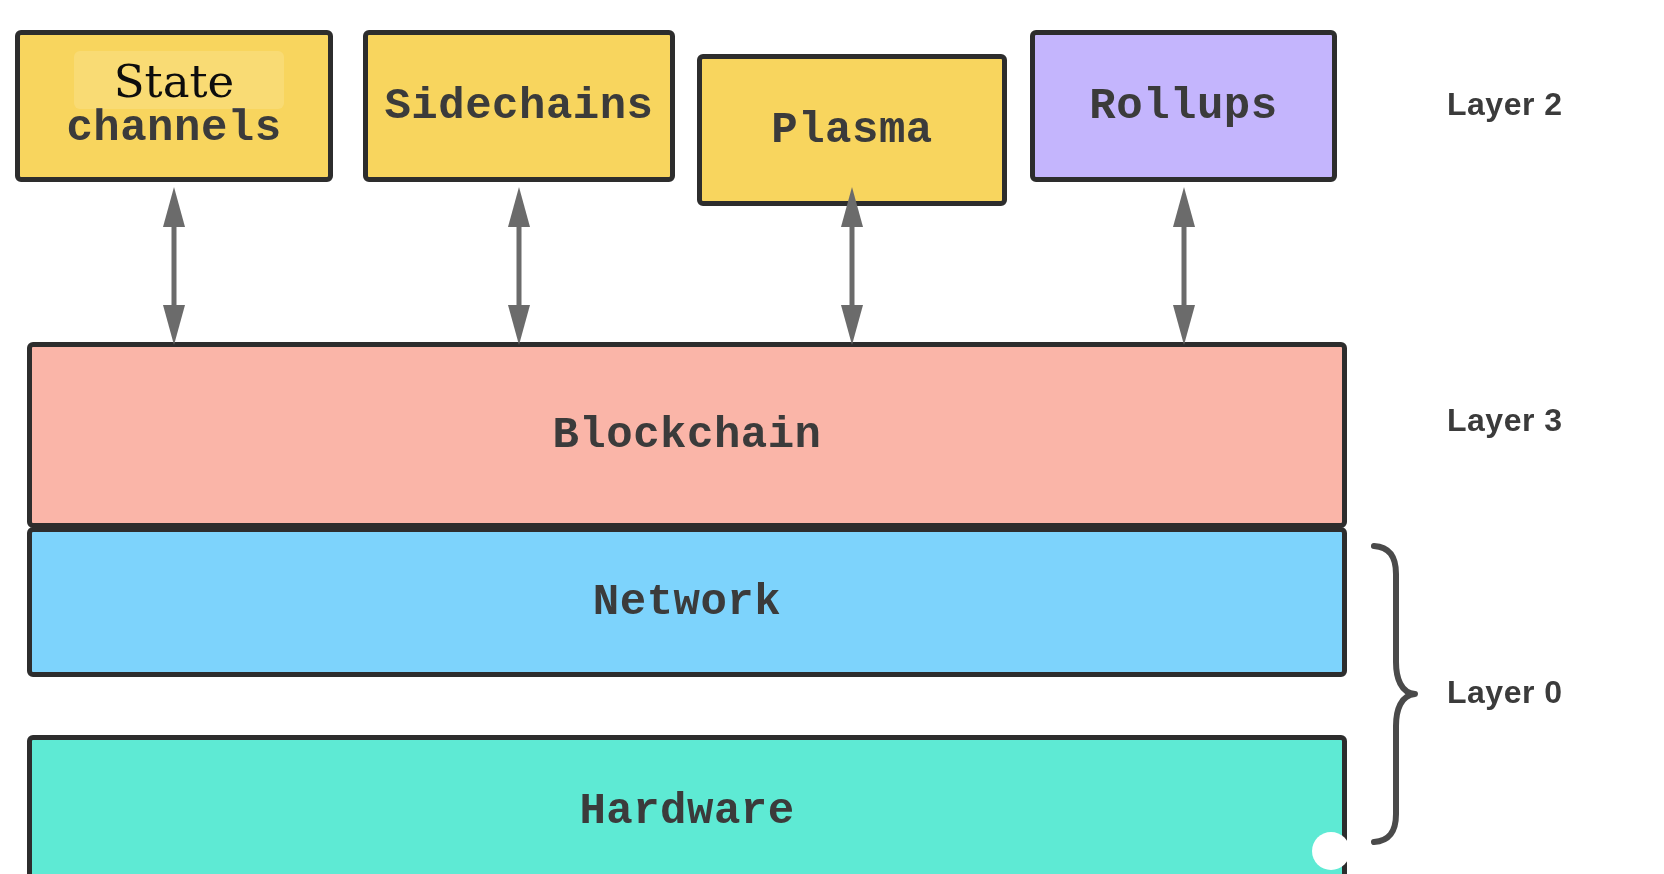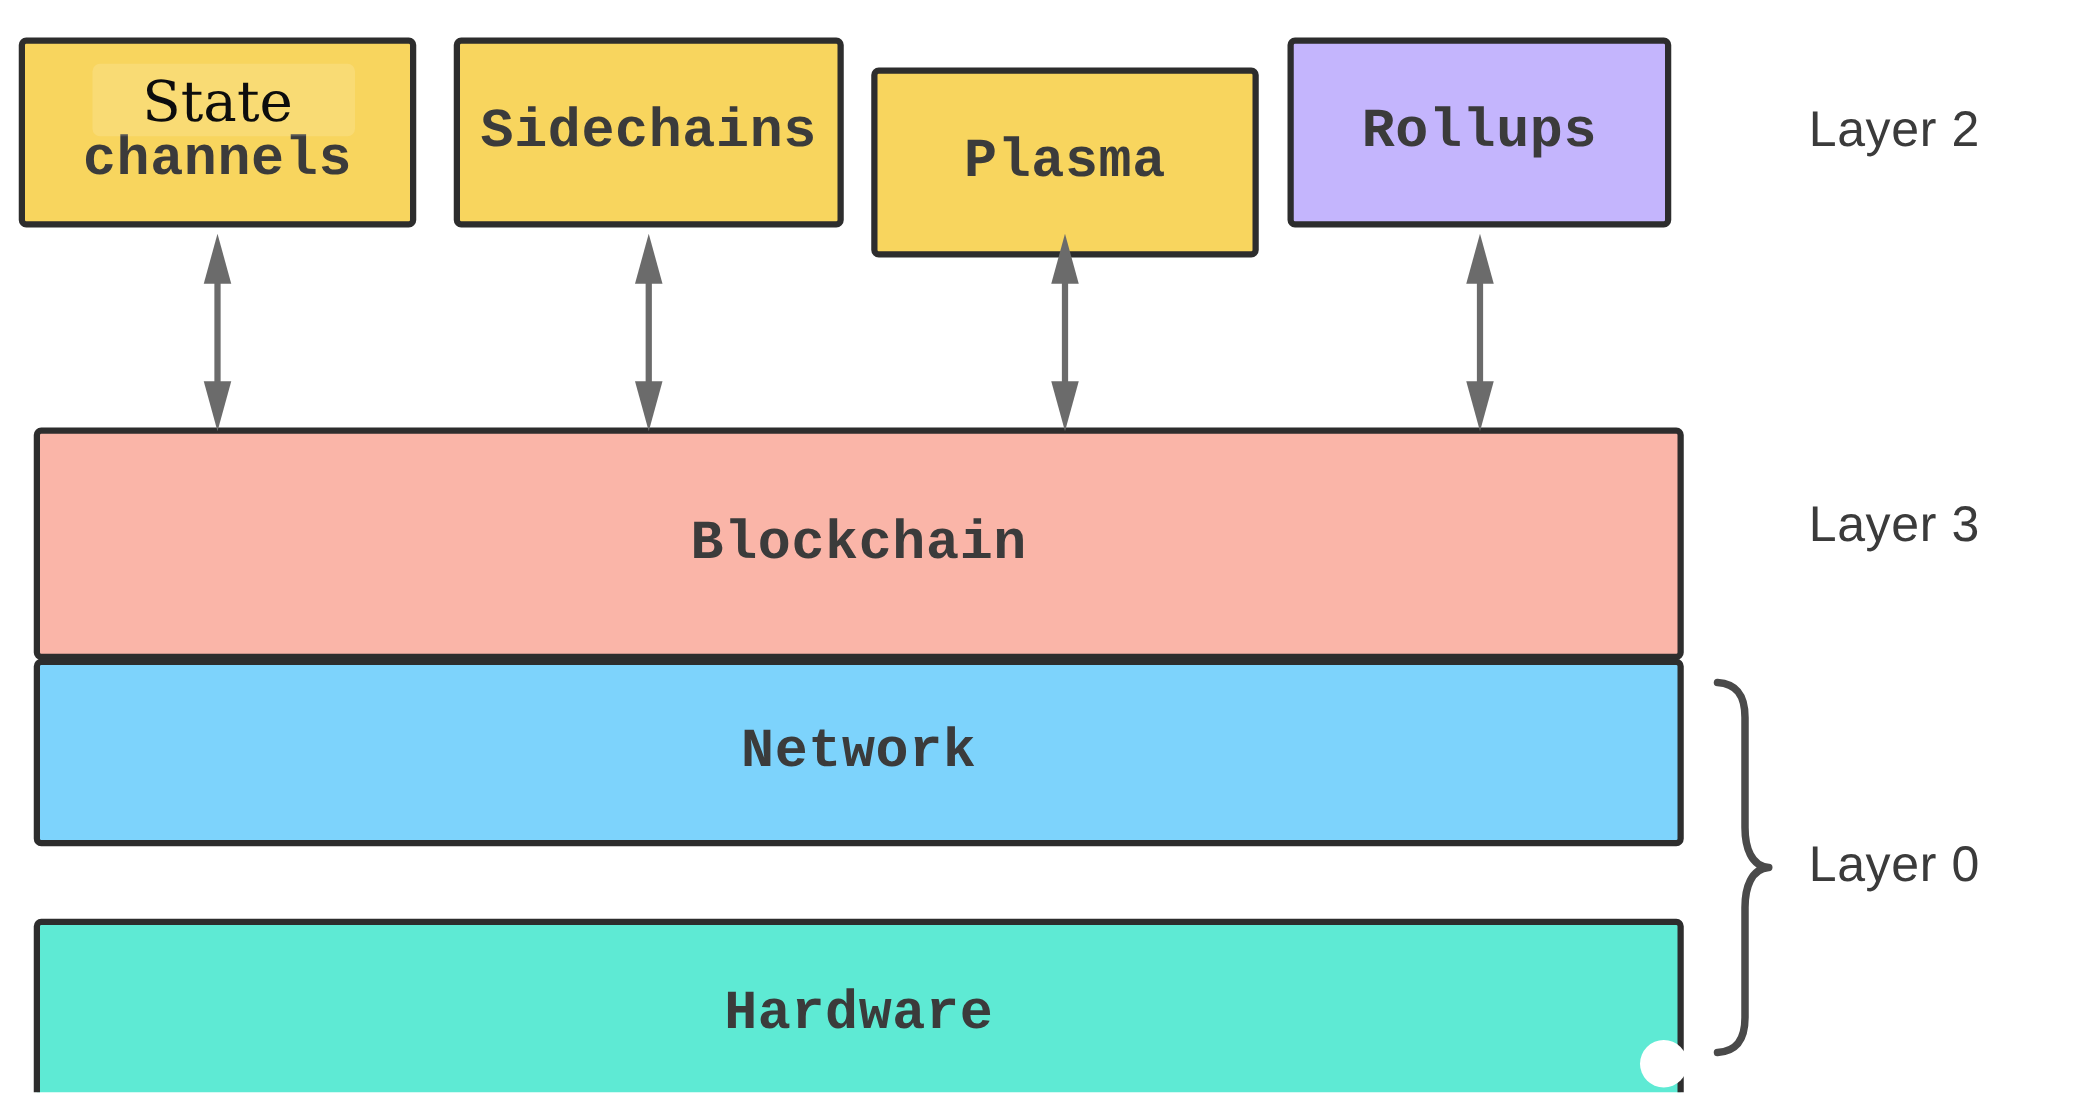--- a/index.html
+++ b/index.html
@@ -58,22 +58,22 @@
     width: 210px;
     height: 58px;
     background: rgba(255, 255, 255, 0.14);
     border-radius: 6px;
     z-index: 1;
   }
   .side-label {
     position: absolute;
     left: 1447px;
     transform: translateY(-50%);
-    font-weight: normal;
-    font-size: 40px;
+    font-weight: bold;
+    font-size: 32px;
     color: var(--text, #3b3b3b);
     white-space: nowrap;
     letter-spacing: 0.5px;
   }
   .overlay {
     position: absolute;
     top: 0;
     left: 0;
     width: 1664px;
     height: 874px;

